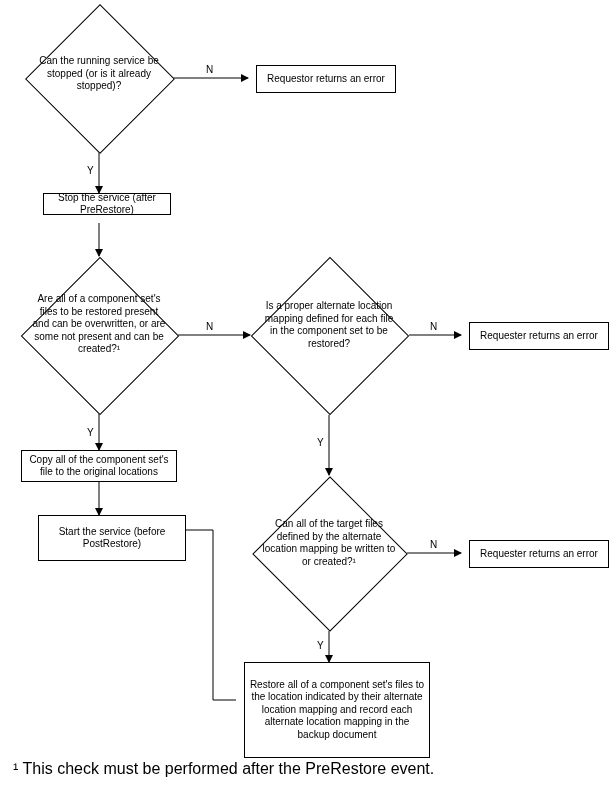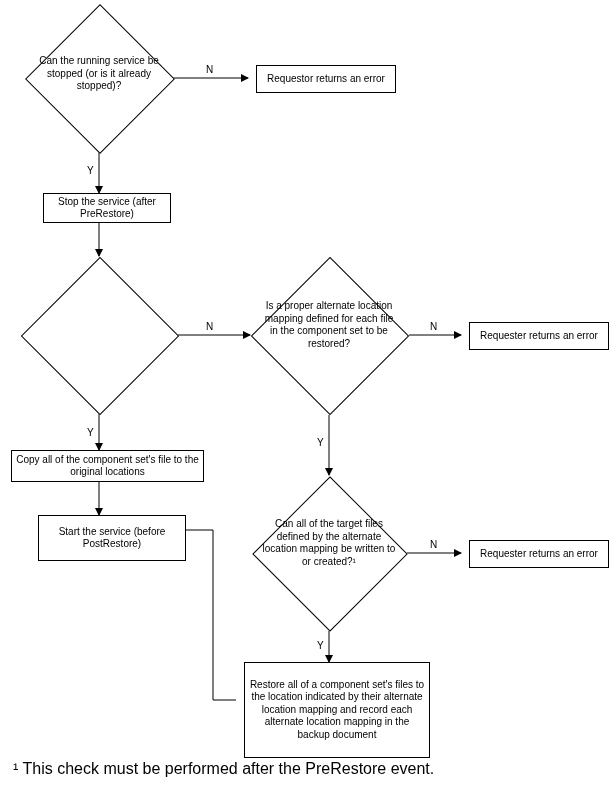--- a/index.html
+++ b/index.html
@@ -100,30 +100,31 @@
   <line x1="329" y1="631" x2="329" y2="662" marker-end="url(#ah)"></line>
 
   <polyline points="236,700 213,700 213,530 178,530" marker-end="url(#ah)"></polyline>
 </svg>
 
 <div class="diamond" style="left:47px; top:26px; width:104px; height:104px;"></div>
 <div class="diamond-text" style="left:35px; top:55px; width:128px;">Can the running service be stopped (or is it already stopped)?</div>
 
 <div class="rect" style="left:248px; top:65px; width:140px; height:28px;">Requestor returns an error</div>
 
-<div class="rect" style="left:35px; top:193px; width:128px; height:30px;">Stop the service (after PreRestore)</div>
+<div class="rect" style="left:35px; top:193px; width:128px; height:22px;">Stop the service (after PreRestore)</div>
 
 <div class="diamond" style="left:44px; top:280px; width:110px; height:110px;"></div>
+<div class="diamond-text" style="left:32px; top:293px; width:134px;">Are all of a component set's files to be restored present and can be overwritten, or are some not present and can be created?¹</div>
 
 <div class="diamond" style="left:274px; top:280px; width:110px; height:110px;"></div>
 <div class="diamond-text" style="left:262px; top:300px; width:134px;">Is a proper alternate location mapping defined for each file in the component set to be restored?</div>
 
 <div class="rect" style="left:461px; top:322px; width:140px; height:28px;">Requester returns an error</div>
 
-<div class="rect" style="left:3px; top:450px; width:193px; height:32px;">Copy all of the component set's file to the original locations</div>
+<div class="rect" style="left:13px; top:450px; width:156px; height:32px;">Copy all of the component set's file to the original locations</div>
 
 <div class="rect" style="left:30px; top:515px; width:148px; height:46px;">Start the service (before PostRestore)</div>
 
 <div class="diamond" style="left:275px; top:499px; width:108px; height:108px;"></div>
 <div class="diamond-text" style="left:262px; top:518px; width:134px;">Can all of the target files defined by the alternate location mapping be written to or created?¹</div>
 
 <div class="rect" style="left:461px; top:540px; width:140px; height:28px;">Requester returns an error</div>
 
 <div class="rect" style="left:236px; top:662px; width:186px; height:96px;">Restore all of a component set's files to the location indicated by their alternate location mapping and record each alternate location mapping in the backup document</div>
 

